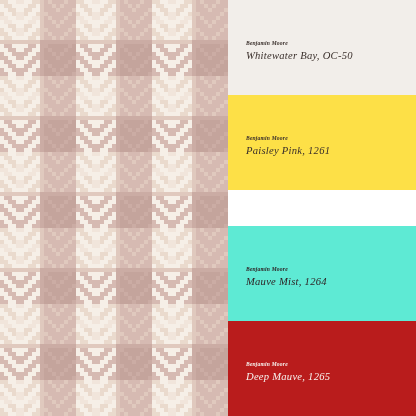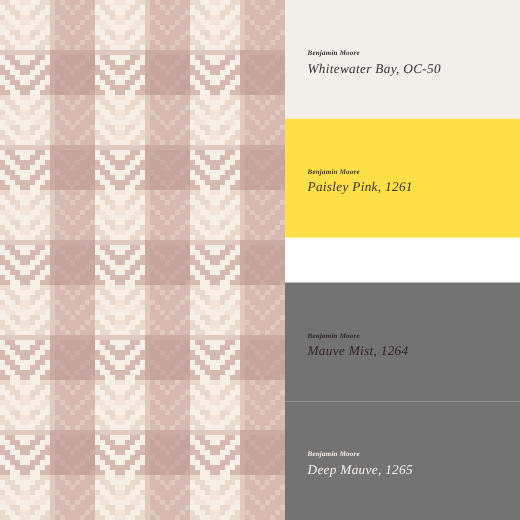--- a/index.html
+++ b/index.html
@@ -676,28 +676,28 @@
       </div>
     </div>
 
     <div class="swatch" style="background: #fde047;">
       <div class="swatch-text">
         <p class="brand-line" style="color: rgb(58, 47, 43);">Benjamin Moore</p>
         <p class="color-name" style="color: rgb(58, 47, 43);">Paisley Pink, 1261</p>
       </div>
     </div>
 
-    <div class="swatch" style="background: #737373; margin-top: 36px;">
+    <div class="swatch" style="background: #5eead4; margin-top: 36px;">
       <div class="swatch-text">
         <p class="brand-line" style="color: rgb(47, 36, 38);">Benjamin Moore</p>
         <p class="color-name" style="color: rgb(47, 36, 38);">Mauve Mist, 1264</p>
       </div>
     </div>
 
-    <div class="swatch" style="background: #737373; padding-left: 13px;">
+    <div class="swatch" style="background: #b91c1c; padding-left: 13px;">
       <div class="swatch-text">
         <p class="brand-line" style="color: rgb(247, 242, 238);">Benjamin Moore</p>
         <p class="color-name" style="color: rgb(247, 242, 238);">Deep Mauve, 1265</p>
       </div>
     </div>
 
   </div>
 </div>
 
 </body></html>

